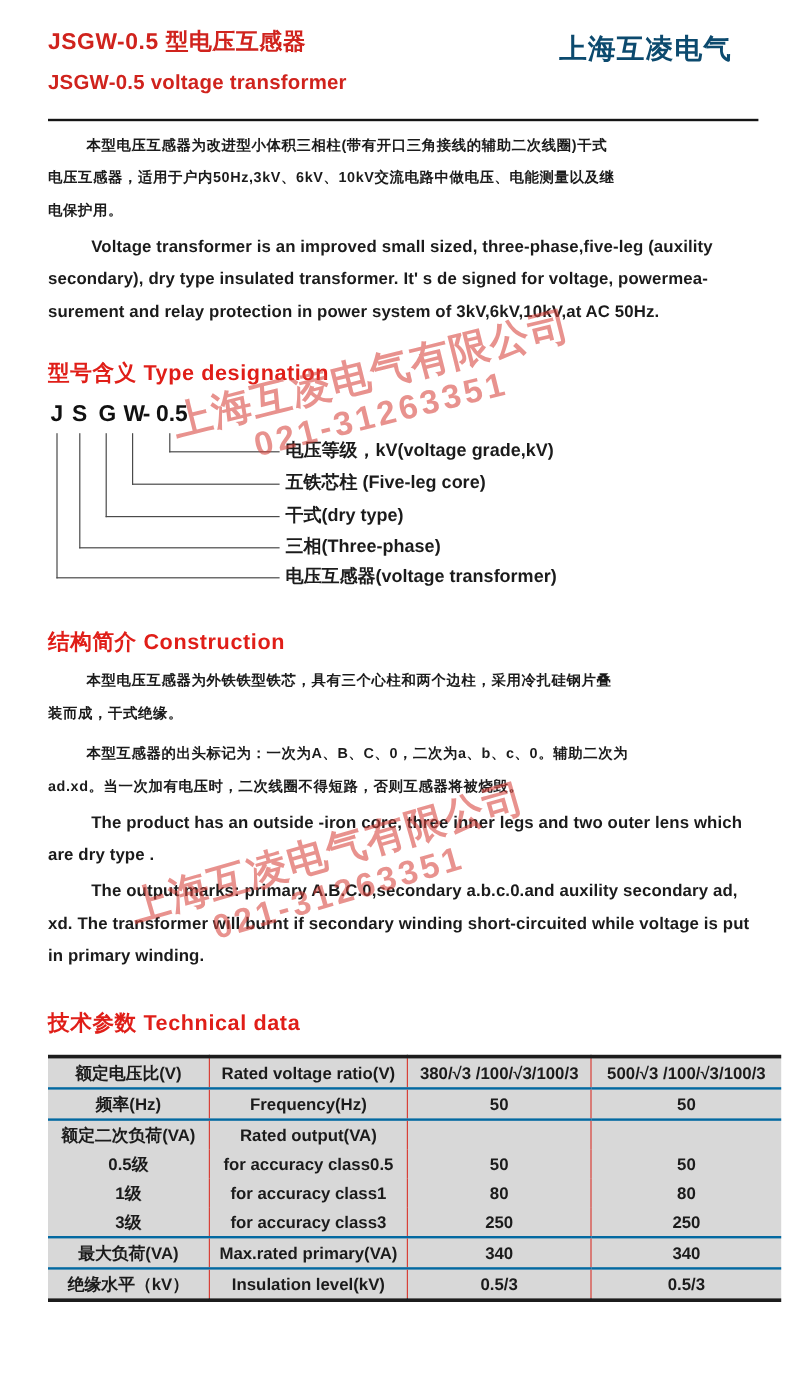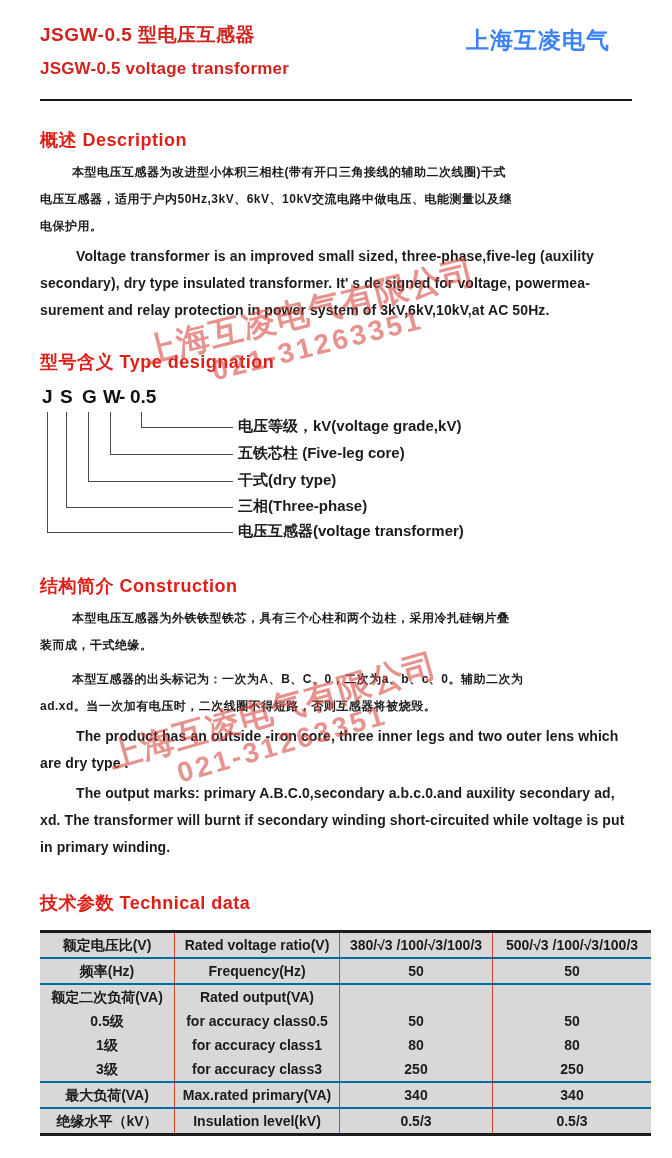--- a/index.html
+++ b/index.html
@@ -7,21 +7,21 @@
     width:672px;height:1158px;position:relative;background:#ffffff;
     font-family:"Liberation Sans","DejaVu Sans",sans-serif;
     font-weight:700;color:#1b1b1b;overflow:hidden;
   }
   .content{position:relative;padding:20px 40px 0 40px;}
 
   
   .hdr{position:relative;}
   .title-cn{font-size:19px;color:#d0231d;margin:2px 0 0 0;letter-spacing:.5px;}
   .title-en{font-size:17px;color:#d0231d;margin:11px 0 0 0;letter-spacing:.2px;}
-  .brand{position:absolute;top:3px;right:22px;font-size:23px;color:#3b82f6;letter-spacing:1px;}
+  .brand{position:absolute;top:3px;right:22px;font-size:23px;color:#0c4a6e;letter-spacing:1px;}
   .rule{height:2px;background:#151515;margin:20px 0 0 0;}
 
   
   .sec-h{font-size:18px;color:#e01e18;letter-spacing:.5px;margin:0;}
   .h-desc{margin-top:27px;}
   .h-type{margin-top:26px;}
   .h-cons{margin-top:30px;}
   .h-tech{margin-top:30px;}
 
   
@@ -64,21 +64,20 @@
 
 <div class="content">
 
   <div class="hdr">
     <div class="title-cn">JSGW-0.5 型电压互感器</div>
     <div class="title-en">JSGW-0.5 voltage transformer</div>
     <div class="brand">上海互凌电气</div>
   </div>
   <div class="rule"></div>
 
-  <div class="sec-h h-desc">概述  Description</div>
   <p class="para para-cn">本型电压互感器为改进型小体积三相柱(带有开口三角接线的辅助二次线圈)干式
 电压互感器，适用于户内50Hz,3kV、6kV、10kV交流电路中做电压、电能测量以及继
 电保护用。</p>
   <p class="para para-en">Voltage transformer is an improved small sized, three-phase,five-leg (auxility
 secondary), dry type insulated transformer. It' s de signed for voltage, powermea-
 surement and relay protection in power system of 3kV,6kV,10kV,at AC 50Hz.</p>
 
   <div class="sec-h h-type">型号含义  Type designation</div>
 
   <div class="diagram">

